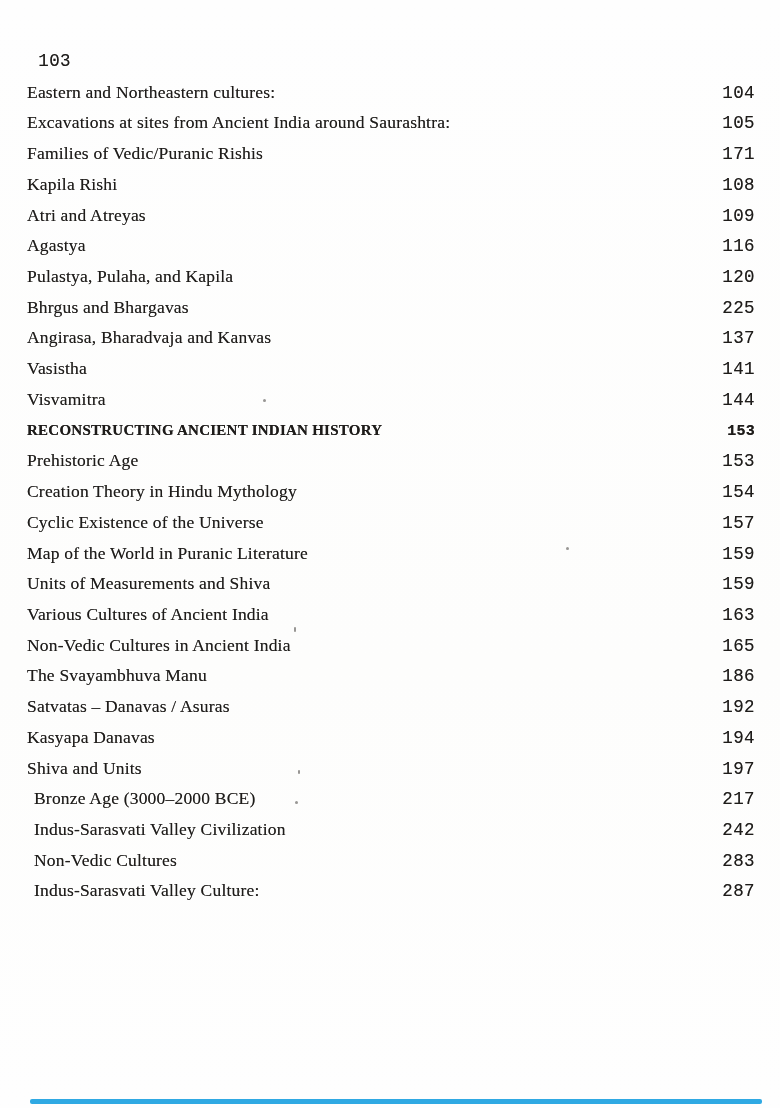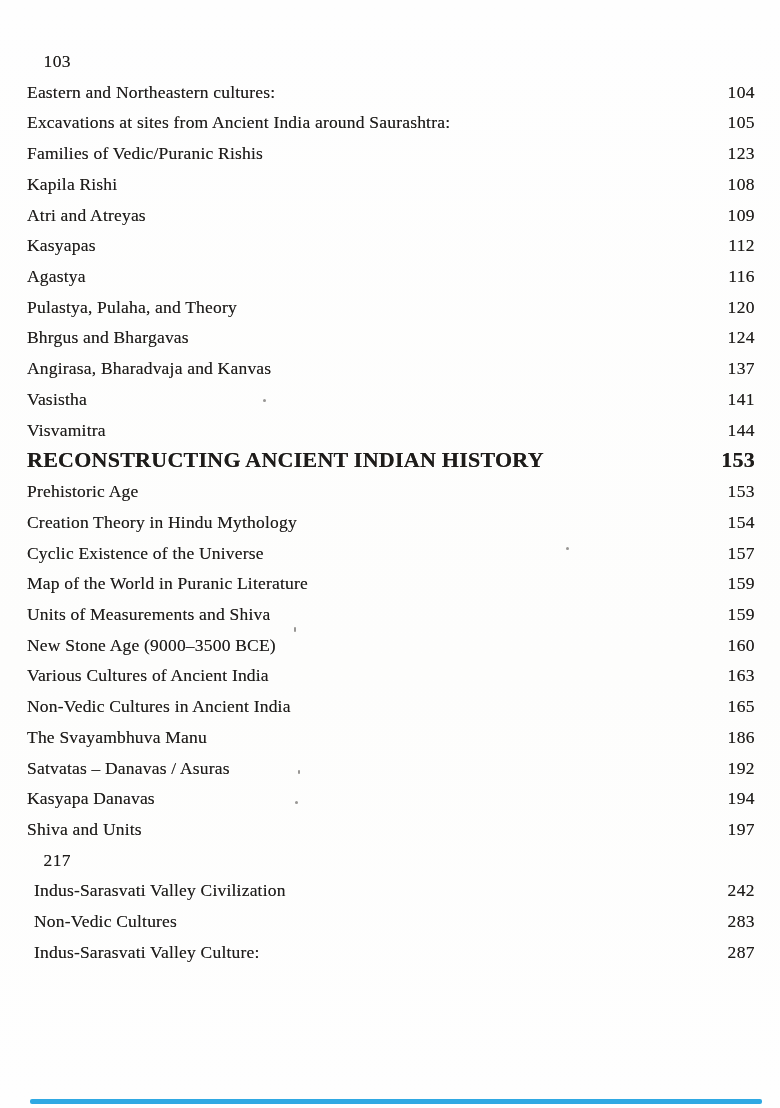--- a/index.html
+++ b/index.html
@@ -40,25 +40,26 @@
     text-shadow: 0 0 0.5px rgba(30,28,26,0.55);
     overflow: hidden;
   }
   .pagenum {
     font-size: 17.5px;
     color: #1e1c1a;
     letter-spacing: 0.4px;
     text-shadow: 0 0 0.5px rgba(30,28,26,0.55);
     text-align: right;
     min-width: 44px;
+    font-family: Liberation Mono, monospace;
   }
   .row.heading .title,
   .row.heading .pagenum {
     font-weight: bold;
-    font-size: 22px;
+    font-size: 15px;
     letter-spacing: 0.25px;
     text-shadow: 0 0 0.6px rgba(20,18,16,0.75);
   }
   .row.indent .title {
     padding-left: 7px;
   }
   .accent-line {
     position: absolute;
     left: 30px;
     top: 1099px;
@@ -92,51 +93,47 @@
     <span class="pagenum">104</span>
   </div>
 
   <div class="row">
     <span class="title">Excavations at sites from Ancient India around Saurashtra:</span>
     <span class="pagenum">105</span>
   </div>
 
   <div class="row">
     <span class="title">Families of Vedic/Puranic Rishis</span>
-    <span class="pagenum">123</span>
+    <span class="pagenum">171</span>
   </div>
 
   <div class="row">
     <span class="title">Kapila Rishi</span>
     <span class="pagenum">108</span>
   </div>
 
   <div class="row">
     <span class="title">Atri and Atreyas</span>
     <span class="pagenum">109</span>
   </div>
 
-  <div class="row">
-    <span class="title">Kasyapas</span>
-    <span class="pagenum">112</span>
-  </div>
 
   <div class="row">
     <span class="title">Agastya</span>
     <span class="pagenum">116</span>
   </div>
 
   <div class="row">
-    <span class="title">Pulastya, Pulaha, and Theory</span>
+    <span class="title">Pulastya, Pulaha, and Kapila</span>
     <span class="pagenum">120</span>
   </div>
 
   <div class="row">
     <span class="title">Bhrgus and Bhargavas</span>
-    <span class="pagenum">124</span>
+    <span class="pagenum">225</span>
   </div>
 
   <div class="row">
     <span class="title">Angirasa, Bharadvaja and Kanvas</span>
     <span class="pagenum">137</span>
   </div>
 
   <div class="row">
     <span class="title">Vasistha</span>
     <span class="pagenum">141</span>
@@ -170,24 +167,20 @@
   <div class="row">
     <span class="title">Map of the World in Puranic Literature</span>
     <span class="pagenum">159</span>
   </div>
 
   <div class="row">
     <span class="title">Units of Measurements and Shiva</span>
     <span class="pagenum">159</span>
   </div>
 
-  <div class="row">
-    <span class="title">New Stone Age (9000–3500 BCE)</span>
-    <span class="pagenum">160</span>
-  </div>
 
   <div class="row">
     <span class="title">Various Cultures of Ancient India</span>
     <span class="pagenum">163</span>
   </div>
 
   <div class="row">
     <span class="title">Non-Vedic Cultures in Ancient India</span>
     <span class="pagenum">165</span>
   </div>
@@ -209,20 +202,21 @@
     <span class="pagenum">194</span>
   </div>
 
   <div class="row">
     <span class="title">Shiva and Units</span>
     <span class="pagenum">197</span>
   </div>
 
 
   <div class="row indent">
+    <span class="title">Bronze Age (3000–2000 BCE)</span>
     <span class="pagenum">217</span>
   </div>
 
   <div class="row indent">
     <span class="title">Indus-Sarasvati Valley Civilization</span>
     <span class="pagenum">242</span>
   </div>
 
   <div class="row indent">
     <span class="title">Non-Vedic Cultures</span>

